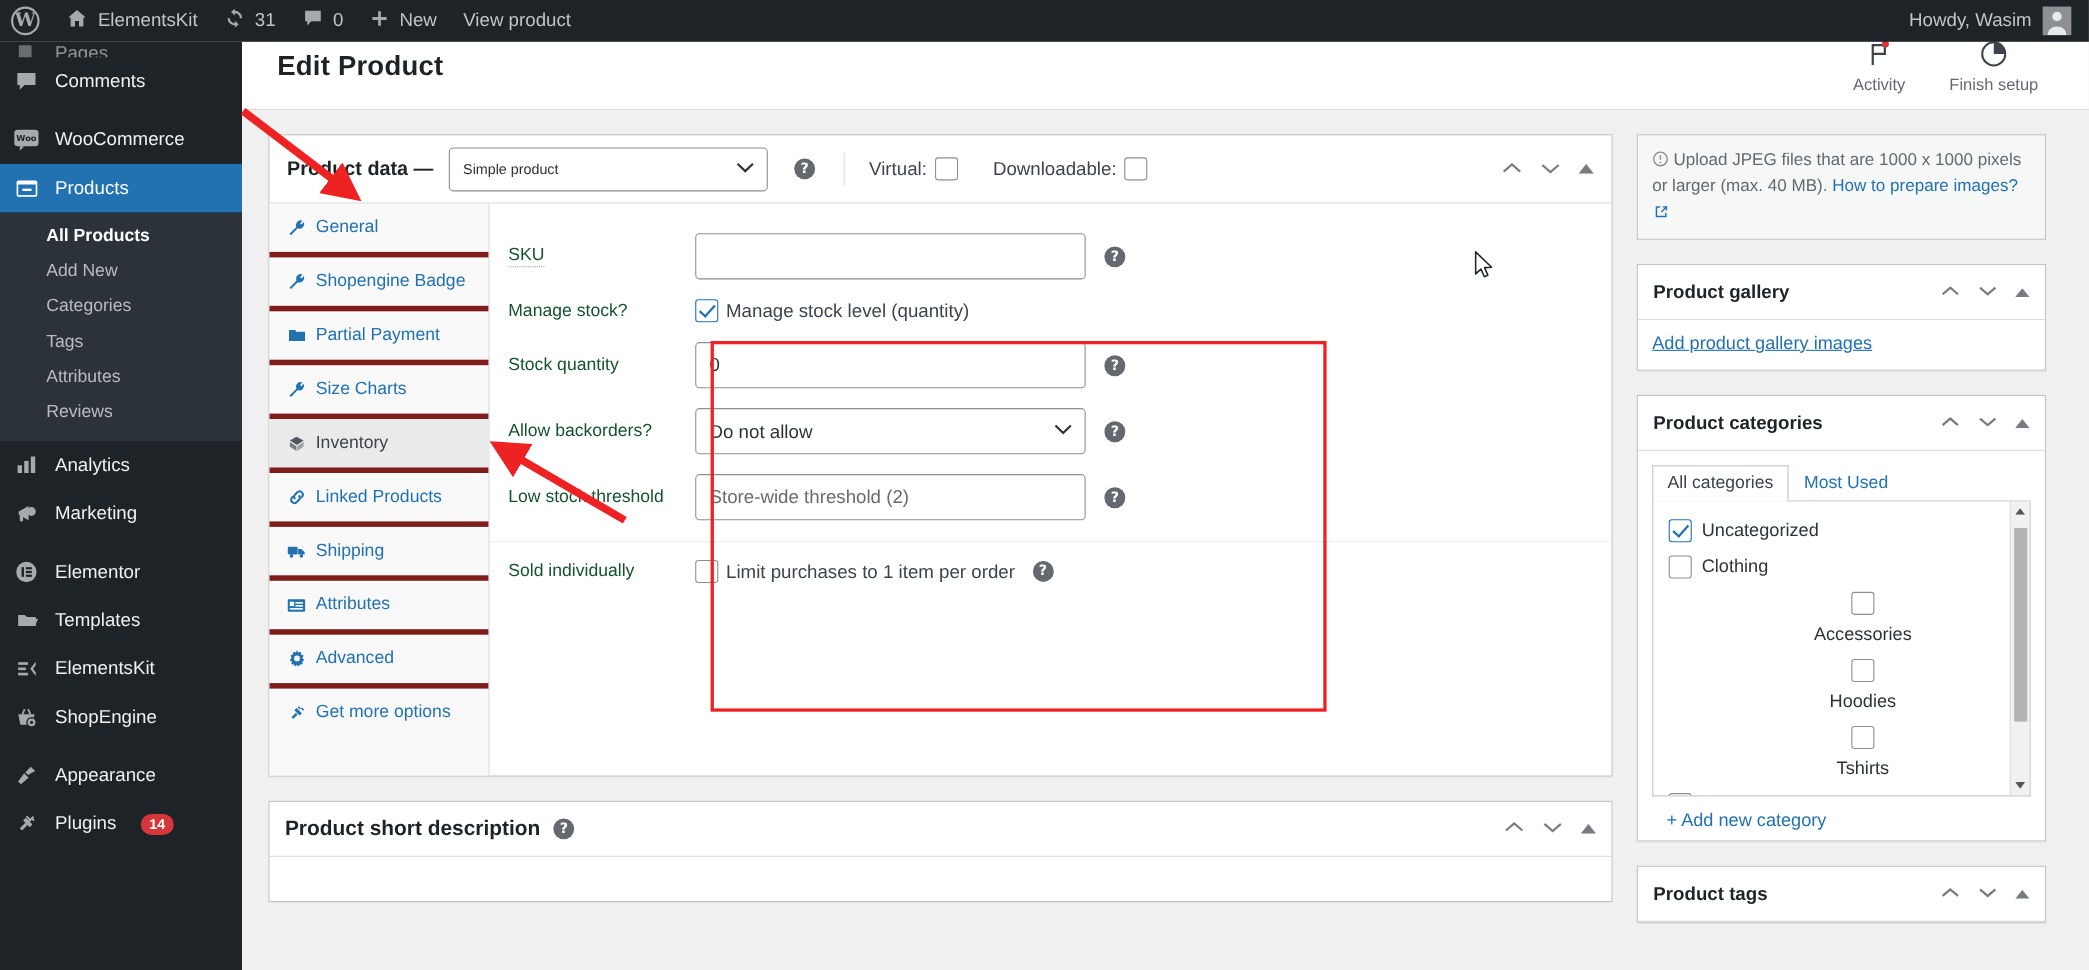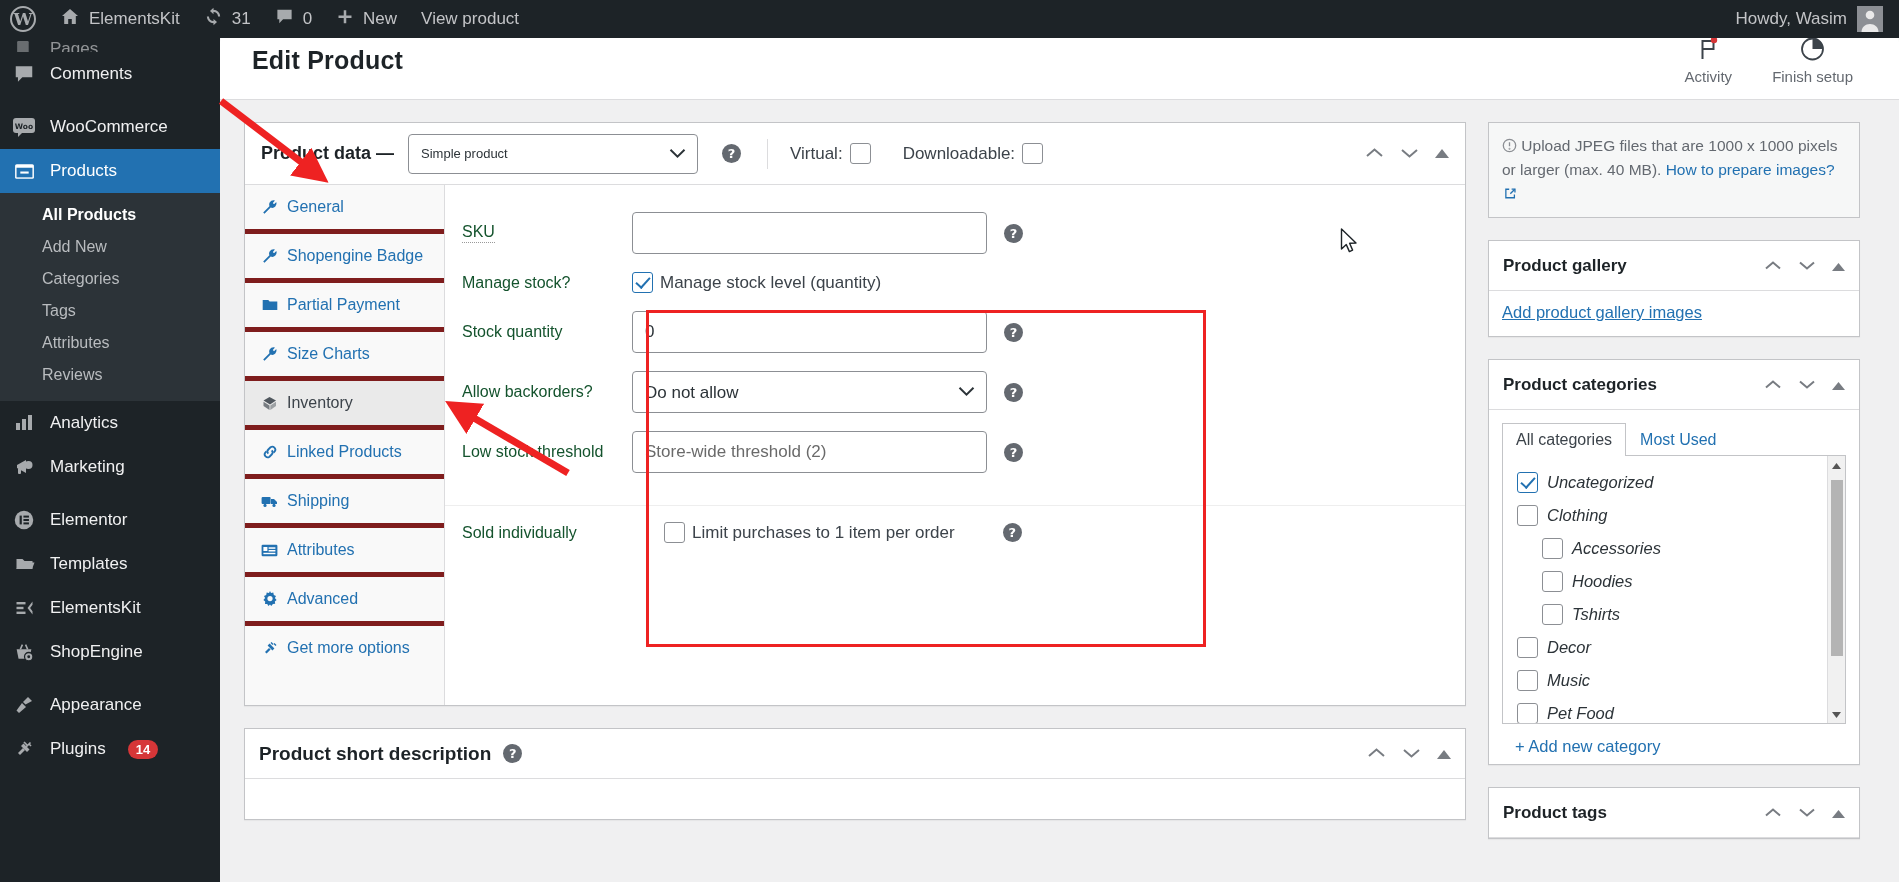--- a/index.html
+++ b/index.html
@@ -183,21 +183,21 @@
   .wc-input {
     width: 355px; height: 42px;
     border: 1px solid #8c8f94; border-radius: 4px;
     background: #fff; padding: 6px 12px;
     font-family: "Liberation Sans", sans-serif;
     font-size: 17px; color: #2c3338;
   }
   .wc-input::placeholder { color: #6a6a6a; }
   .wc-input.select { appearance: none; -webkit-appearance: none; padding-right: 34px; }
   .after-tip { margin-left: 17px; }
-  .divider-row { border-top: 1px solid #eeeeee; margin-top: 23px; padding-top: 16px; gap: 32px; }
+  .divider-row { border-top: 1px solid #eeeeee; margin-top: 10px; padding-top: 16px; }
 
   
   #red-box {
     position: absolute;
     left: 401px; top: 187px;
     width: 560px; height: 337px;
     border: 3px solid #ee2222;
     pointer-events: none; z-index: 30;
   }
   
@@ -217,24 +217,24 @@
     padding: 7px 13px; font-size: 16px; color: #2271b1;
     border: 1px solid transparent; border-bottom: none;
     position: relative; top: 1px;
   }
   .cat-tab.active {
     background: #fff; border-color: #c3c4c7; color: #3c434a;
   }
   .cat-list {
     border: 1px solid #c3c4c7; border-top: none;
     height: 268px; background: #fff; position: relative;
-    padding: 10px 0 0 14px; overflow: hidden; font-style: italic;
+    padding: 10px 0 0 14px; overflow: hidden;
   }
   .cat-item { display: flex; align-items: center; gap: 9px; padding: 6px 0; font-size: 16.5px; color: #2c3338; }
-  .cat-item.indent { padding-left: 25px; }
+  .cat-item.indent { padding-left: 25px; flex-direction: column; }
   .cat-scroll {
     position: absolute; right: 0; top: 0; bottom: 0; width: 18px;
     background: #f1f1f1; border-left: 1px solid #dcdcde;
     display: flex; flex-direction: column; justify-content: space-between;
     align-items: center; padding: 3px 0;
   }
   .cat-thumb { position: absolute; top: 24px; left: 3px; width: 12px; height: 176px; background: #b4b4b4; }
   .sc-arrow { color: #555; font-size: 11px; z-index: 2; }
   .add-cat { display: block; padding: 13px 13px 2px 13px; color: #2271b1; font-size: 16.5px; text-decoration: none; }
 

